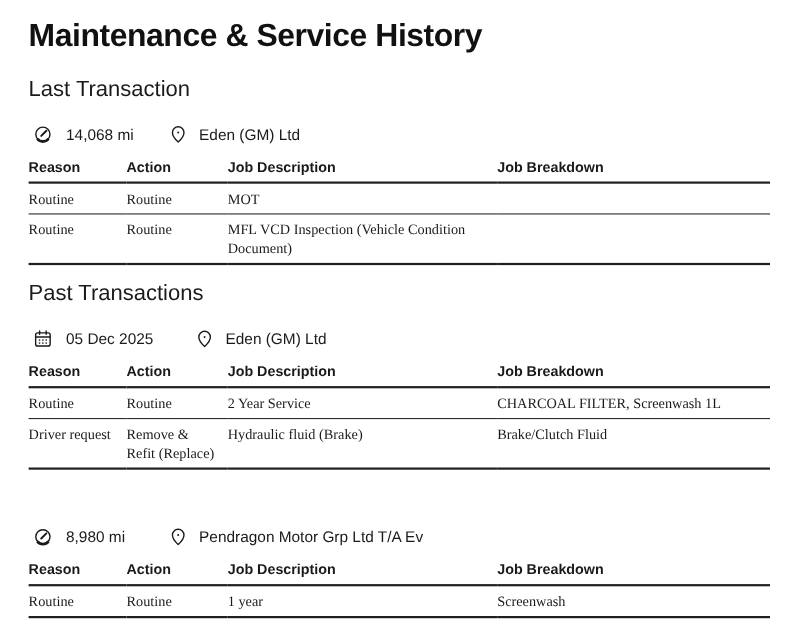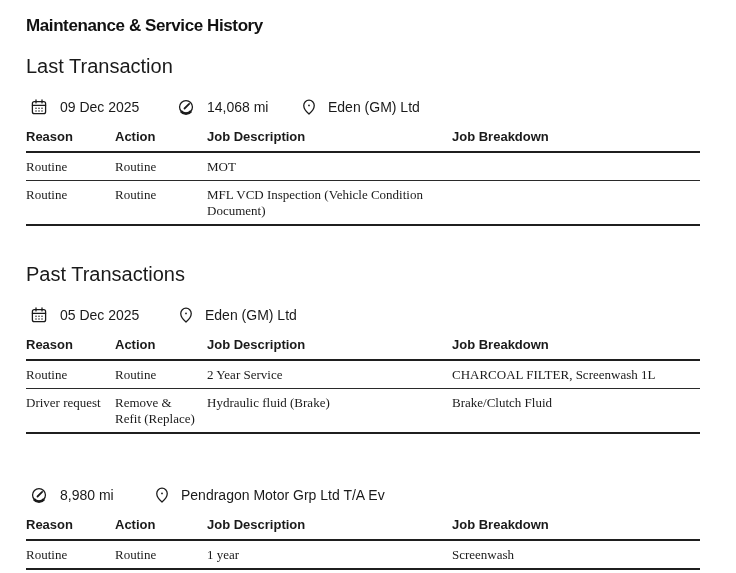--- a/index.html
+++ b/index.html
@@ -9,35 +9,35 @@
     height: 573px;
     background: #ffffff;
     color: #1a1a1a;
     font-family: "Liberation Sans", sans-serif;
     overflow: hidden;
   }
   .page { padding: 16px 36px 0 26px; }
 
   .page-title {
     margin: 0;
-    font-size: 17px;
+    font-size: 29px;
     font-weight: 700;
     letter-spacing: -0.4px;
     line-height: 1.2;
     color: #111;
   }
 
   .section-heading {
     margin: 18px 0 0 0;
     font-size: 20px;
     font-weight: 400;
     line-height: 1.2;
     color: #1a1a1a;
   }
-  .section-heading.past { margin-top: 36px; }
+  .section-heading.past { margin-top: 14px; }
 
   .tx { }
   .tx + .tx { margin-top: 52px; }
 
   .meta-row {
     margin-top: 20px;
     padding-left: 4px;
     display: flex;
     align-items: center;
   }
@@ -106,28 +106,20 @@
 </svg>
 
 <div class="page">
 
   <h1 class="page-title">Maintenance &amp; Service History</h1>
 
   <h2 class="section-heading">Last Transaction</h2>
 
   <div class="tx">
     <div class="meta-row">
-      <div class="meta-group date">
-        <span class="meta-icon">
-            <svg viewBox="0 0 24 24">
-              <use href="#icon-calendar"></use>
-            </svg>
-          </span>
-        <span class="meta-text">09 Dec 2025</span>
-      </div>
       <div class="meta-group mileage">
         <span class="meta-icon">
             <svg viewBox="0 0 24 24">
               <use href="#icon-odometer"></use>
             </svg>
           </span>
         <span class="meta-text">14,068 mi</span>
       </div>
       <div class="meta-group location">
         <span class="meta-icon">

